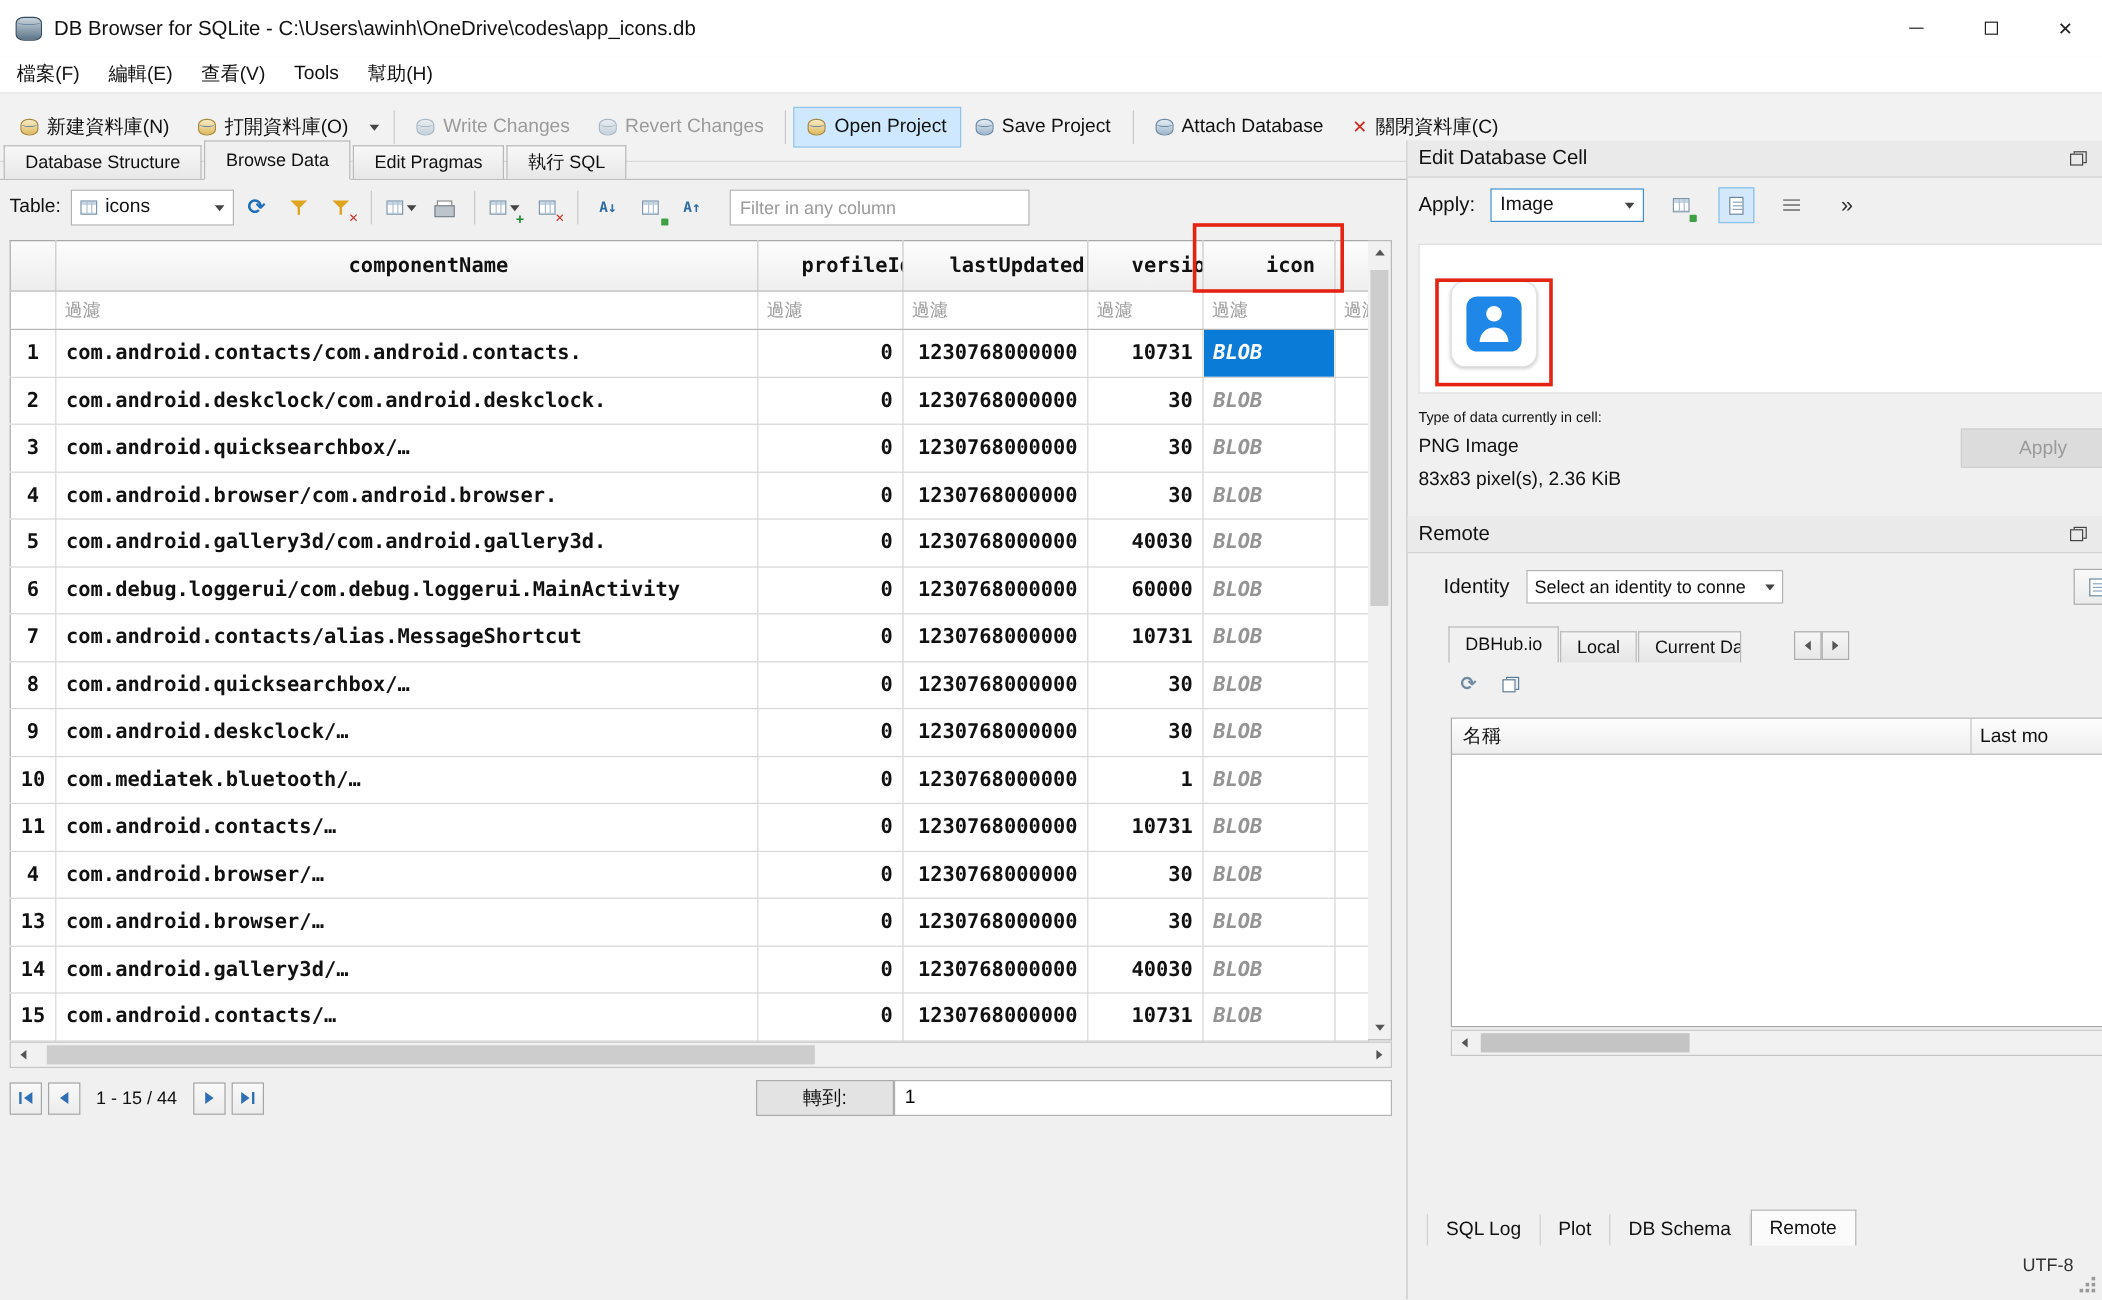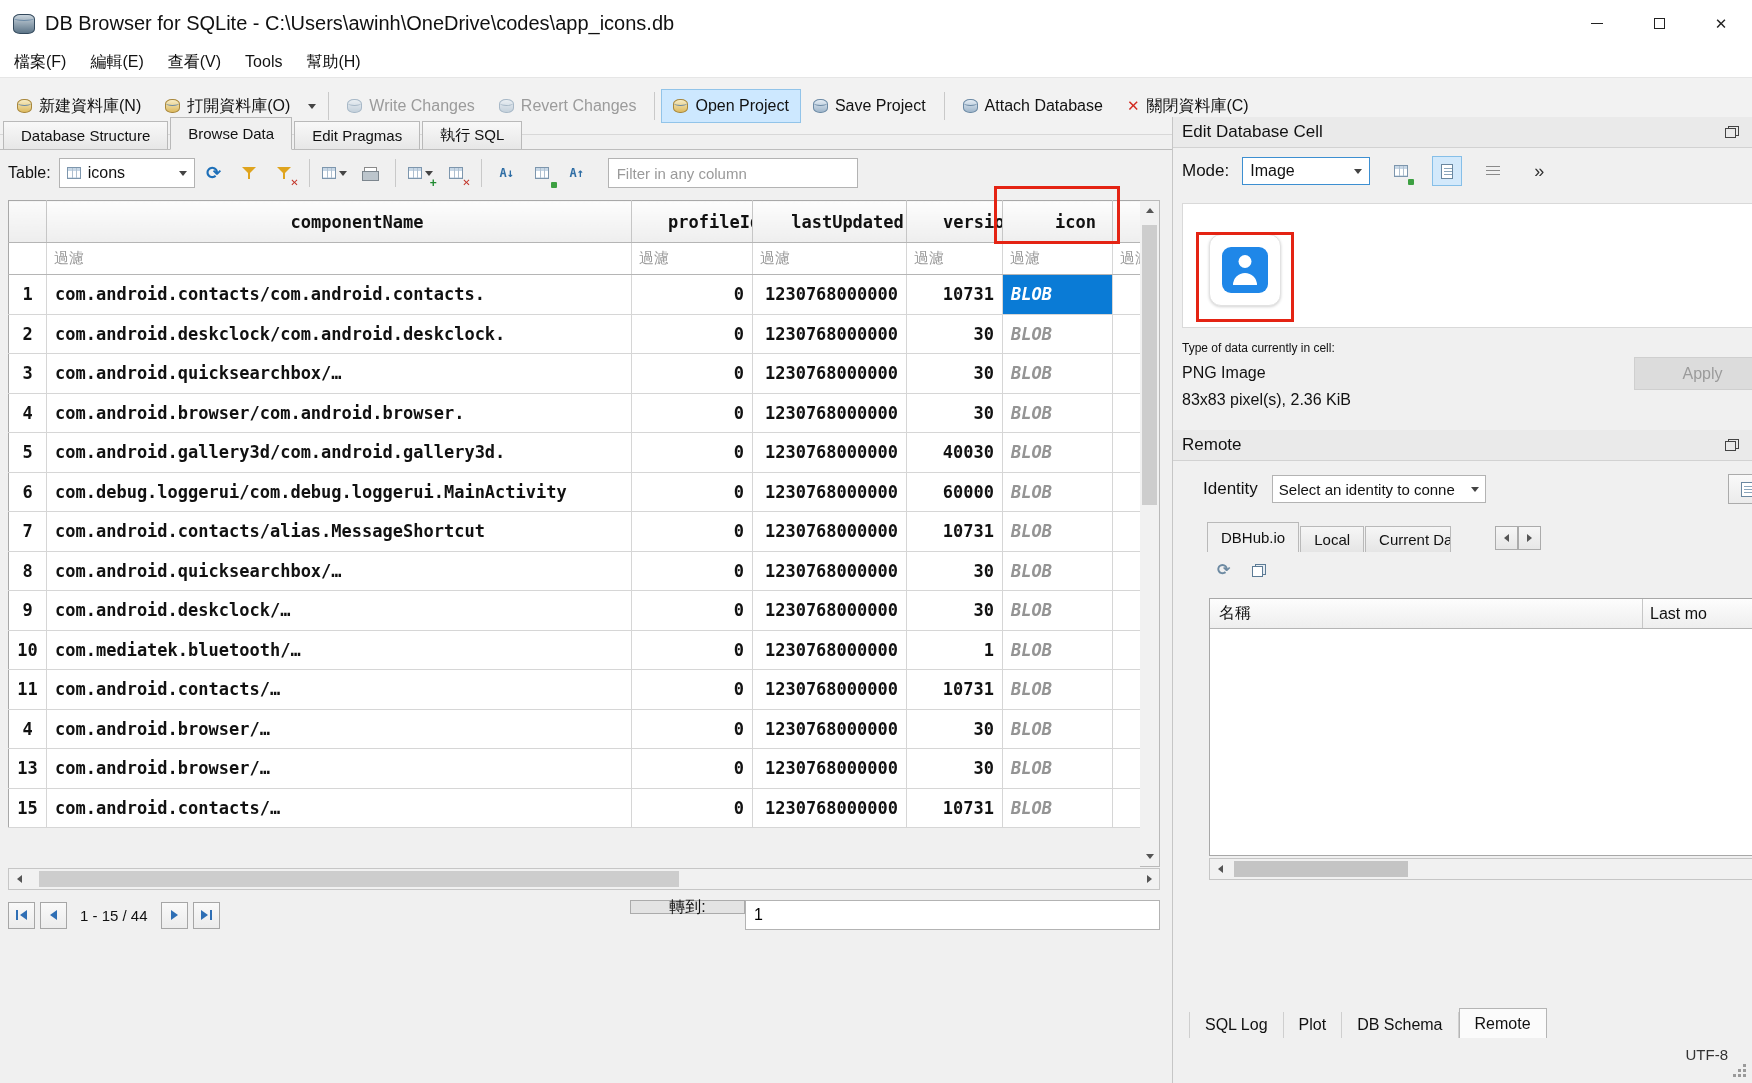--- a/index.html
+++ b/index.html
@@ -2,21 +2,21 @@
 <html><head>
 <meta charset="utf-8">
 <style>
   * { margin:0; padding:0; box-sizing:border-box; }
   html,body { width:1752px; height:1083px; }
   body { font-family:"Liberation Sans","DejaVu Sans",sans-serif; background:#f0f0f0; overflow:hidden; position:relative; color:#111; }
 
   
   .titlebar{position:absolute;top:0;left:0;right:0;height:47px;background:#fff;display:flex;align-items:center;}
   .app-ico{margin-left:13px;}
-  .title-text{margin-left:10px;font-size:20px;}
+  .title-text{margin-left:10px;font-size:17px;}
   .win-controls{margin-left:auto;display:flex;height:100%;}
   .win-btn{width:62px;height:100%;display:flex;align-items:center;justify-content:center;color:#222;}
   .min-glyph{display:block;width:12px;height:1px;background:#222;}
   .max-glyph{display:block;width:11px;height:11px;border:1px solid #222;}
   .close-glyph{font-size:15px;}
 
   
   .menubar{position:absolute;top:47px;left:0;right:0;height:30px;background:#fff;display:flex;align-items:center;padding-left:2px;}
   .menu-item{padding:4px 12px;font-size:16px;}
 
@@ -100,21 +100,21 @@
   .vs-thumb{position:absolute;left:2px;right:2px;top:24px;height:280px;background:#cdcdcd;}
   .hscroll{position:absolute;top:868px;left:8px;width:1152px;height:22px;background:#f1f1f1;border:1px solid #c6c6c6;}
   .hs-l{position:absolute;left:0;top:0;bottom:0;width:20px;display:flex;align-items:center;justify-content:center;}
   .hs-r{position:absolute;right:0;top:0;bottom:0;width:20px;display:flex;align-items:center;justify-content:center;}
   .hs-thumb{position:absolute;left:30px;top:2px;bottom:2px;width:640px;background:#cdcdcd;}
 
   
   .pager{position:absolute;top:898px;left:8px;width:1152px;height:34px;display:flex;align-items:center;gap:5px;}
   .pbtn{width:27px;height:27px;border:1px solid #a6a6a6;background:linear-gradient(#f9f9f9,#ececec);display:flex;align-items:center;justify-content:center;gap:2px;flex:none;}
   .prange{font-size:15px;margin:0 8px;}
-  .goto-btn{position:absolute;left:622px;top:2px;width:115px;height:14px;background:#e3e3e3;border:1px solid #ababab;display:flex;align-items:center;justify-content:center;font-size:16px;}
+  .goto-btn{position:absolute;left:622px;top:2px;width:115px;height:30px;background:#e3e3e3;border:1px solid #ababab;display:flex;align-items:center;justify-content:center;font-size:16px;}
   .goto-input{position:absolute;left:737px;top:2px;width:415px;height:30px;border:1px solid #b3b3b3;background:#fff;font-size:16px;padding:0 8px;font-family:"Liberation Sans",sans-serif;}
 
   
   .right-panel{position:absolute;left:1172px;top:117px;width:608px;bottom:0;background:#f0f0f0;border-left:1px solid #c6c6c6;}
   .panel-hdr{position:absolute;left:0;right:0;top:0;height:31px;background:#eaeaea;border-bottom:1px solid #d2d2d2;display:flex;align-items:center;padding:0 9px;font-size:17px;}
   .ph-icons{margin-left:auto;display:flex;align-items:center;gap:16px;padding-right:3px;}
   .ico-float{position:relative;width:14px;height:12px;display:inline-block;}
   .ico-float::before{content:'';position:absolute;right:0;top:0;width:9px;height:8px;border:1px solid #444;background:#eaeaea;}
   .ico-float::after{content:'';position:absolute;left:0;bottom:0;width:9px;height:8px;border:1px solid #444;background:#eaeaea;}
   .ph-x{font-size:15px;color:#222;}
@@ -461,20 +461,29 @@
   <tr class="drow">
     <td class="rownum">13</td>
     <td>com.android.browser/…</td>
     <td class="numcell">0</td>
     <td class="numcell">1230768000000</td>
     <td class="numcell">30</td>
     <td class="blob">BLOB</td>
     <td></td>
   </tr>
 
+  <tr class="drow">
+    <td class="rownum">14</td>
+    <td>com.android.gallery3d/…</td>
+    <td class="numcell">0</td>
+    <td class="numcell">1230768000000</td>
+    <td class="numcell">40030</td>
+    <td class="blob">BLOB</td>
+    <td></td>
+  </tr>
 
   <tr class="drow">
     <td class="rownum">15</td>
     <td>com.android.contacts/…</td>
     <td class="numcell">0</td>
     <td class="numcell">1230768000000</td>
     <td class="numcell">10731</td>
     <td class="blob">BLOB</td>
     <td></td>
   </tr>
@@ -525,21 +534,21 @@
 
   <div class="cellpanel">
     <div class="panel-hdr">
       <span>Edit Database Cell</span>
       <span class="ph-icons">
         <span class="ico-float"></span>
         <span class="ph-x">✕</span>
       </span>
     </div>
     <div class="mode-row">
-      <span class="mode-lbl">Mode:</span>
+      <span class="mode-lbl">Apply:</span>
       <div class="mode-combo">
         <span>Image</span>
         <span class="dd-tri" style="margin-left:auto;"></span>
       </div>
       <div class="cbtn">
           <span class="ico-grid"></span>
           <span class="mini-green"></span>
         </div>
       <div class="cbtn selected">
           <span class="ico-doc"></span>

